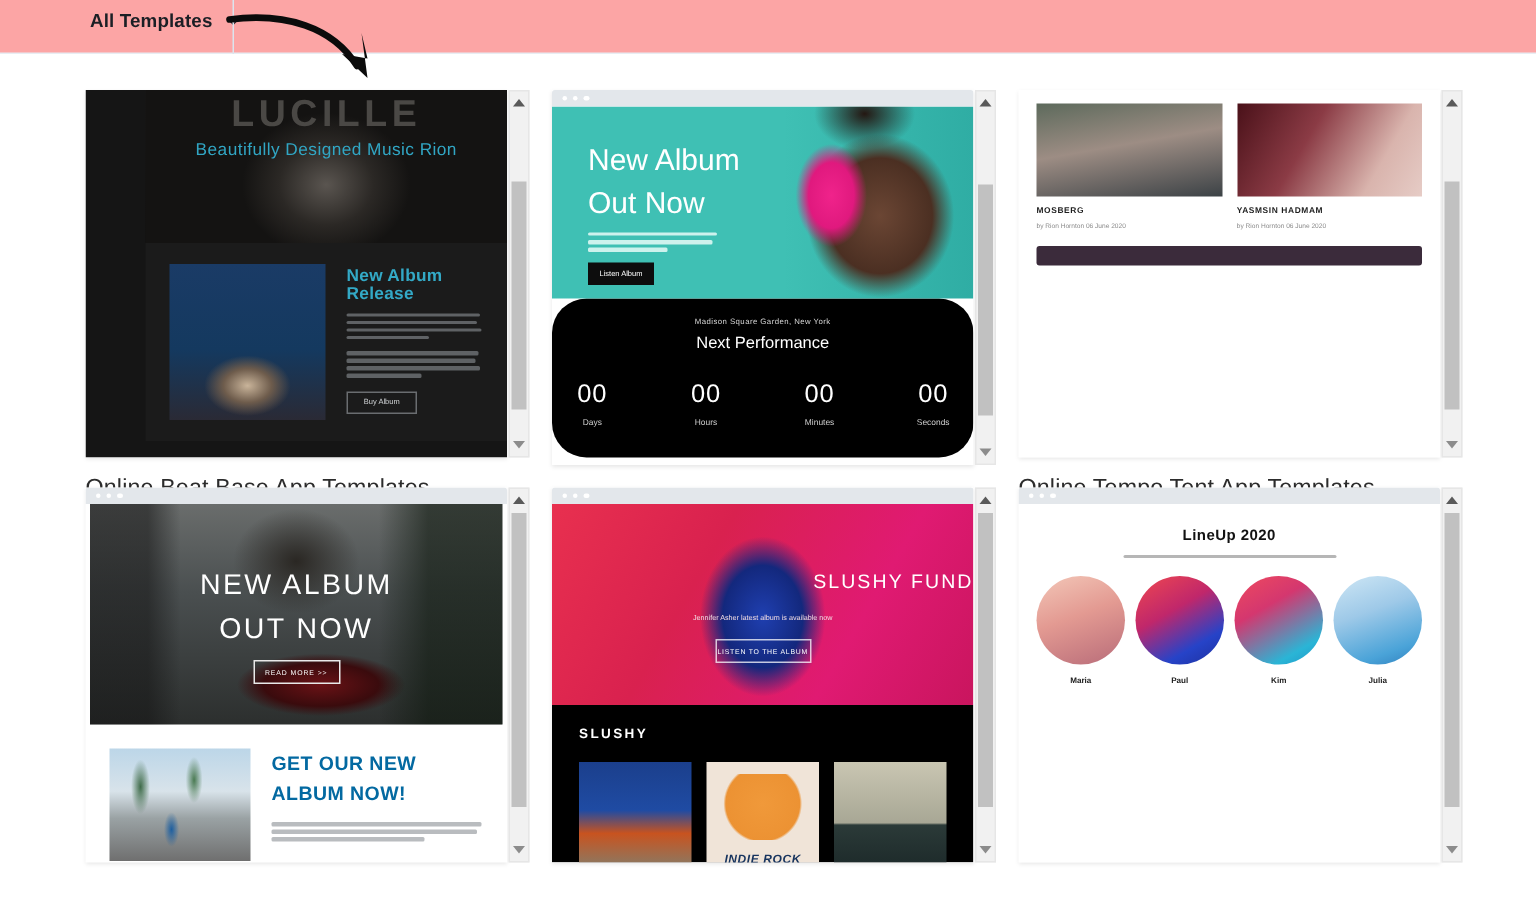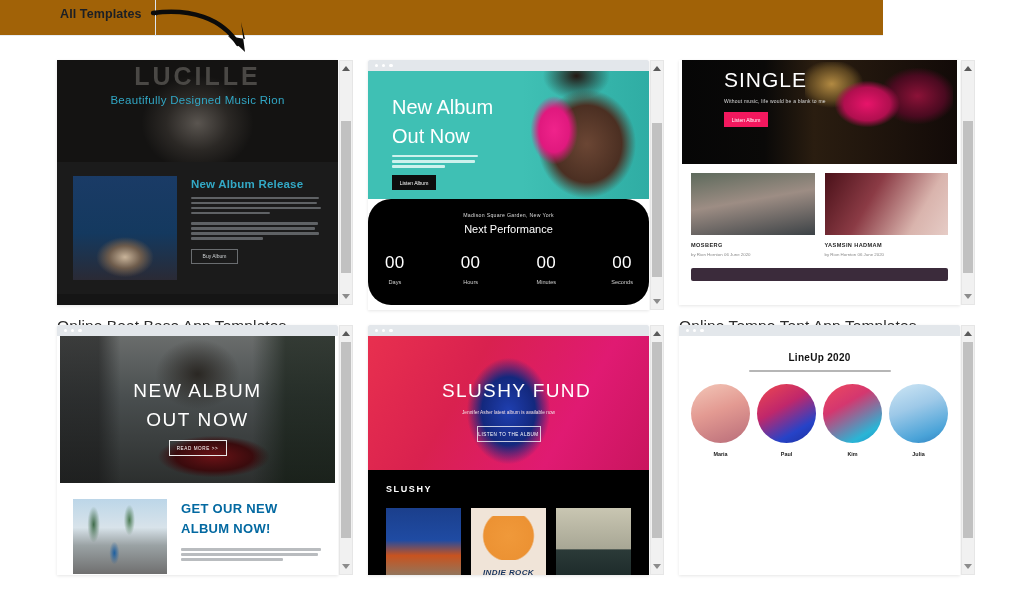--- a/index.html
+++ b/index.html
@@ -6,22 +6,22 @@
   html, body {
     width: 1024px; height: 599px;
     font-family: "Liberation Sans", sans-serif;
     background: #ffffff;
     overflow: hidden;
   }
 
   
   .topbar {
     position: absolute; top: 0; left: 0;
-    width: 883px; height: 36px;
-    background: #a16207;
+    width: 1024px; height: 36px;
+    background: #fca5a5;
     border-bottom: 1px solid #e8edf3;
   }
   .filter-select {
     position: absolute; left: 60px; top: 7px;
     display: flex; align-items: center; gap: 9px;
     cursor: pointer;
   }
   .filter-label {
     font-size: 12.5px; font-weight: bold; color: #1b1f25;
     letter-spacing: .1px;
@@ -87,21 +87,21 @@
   .tri { width: 0; height: 0; border-left: 4px solid transparent; border-right: 4px solid transparent; }
   .tri.u { border-bottom: 5px solid #5a5a5a; }
   .tri.d { border-top: 5px solid #8c8c8c; }
 
   .card-title {
     margin-top: 12px;
     font-size: 15.5px; color: #2c2c2c; letter-spacing: .1px;
   }
 
   
-  .t1 { background: #151515; height: 100%; position: relative; }
+  .t1 { background: #151515; height: 100%; position: relative; padding-left: 40px; }
   .t1-hero {
     height: 102px; position: relative;
     background:
       radial-gradient(ellipse 70px 60px at 50% 62%, #5a5550 0%, #2b2825 45%, #141312 80%),
       linear-gradient(180deg,#1a1918,#0e0d0d);
   }
   .t1-logo {
     position: absolute; top: 2px; left: 0; right: 0; text-align: center;
     font-size: 25px; font-weight: bold; letter-spacing: 3px; color: #4a4845;
   }
@@ -229,22 +229,22 @@
   .t4-p i { display: block; height: 2.4px; margin-bottom: 2.6px; background: #b9bcbf; border-radius: 1px; }
 
   
   .t5-hero {
     height: 134px; position: relative; overflow: hidden;
     background:
       radial-gradient(ellipse 58px 74px at 50% 56%, #1f3fb0 0%, #13287d 46%, transparent 72%),
       linear-gradient(120deg,#e8304f 0%, #d9214f 35%, #e01a72 70%, #c9155e 100%);
   }
   .t5-h {
-    position: absolute; left: 16px; right: 0; top: 44px; text-align: center;
-    font-size: 19px; color: #fff; letter-spacing: 1.4px;
+    position: absolute; left: 16px; right: 0; top: 44px; text-align: right;
+    font-size: 13px; color: #fff; letter-spacing: 1.4px;
   }
   .t5-sub { position: absolute; left: 0; right: 0; top: 74px; text-align: center; font-size: 4.8px; color: #f2dde3; }
   .t5-btn {
     position: absolute; left: 50%; transform: translateX(-50%); top: 90px;
     width: 64px; height: 16px; border: 1px solid rgba(255,255,255,.75);
     color: #fff; font-size: 4.6px; letter-spacing: .5px;
     display: flex; align-items: center; justify-content: center;
   }
   .t5-alb { background: #000; height: 105px; padding: 14px 18px 0 18px; }
   .t5-lab { font-size: 9px; color: #fff; letter-spacing: 1.6px; font-weight: bold; }
@@ -420,26 +420,20 @@
       </div>
       <div class="card-title"></div>
     </div>
   </div>
 
   <div class="cell c2 r0">
     <div class="preview-wrap">
       <div class="preview h245">
         <div class="site full">
           <div class="t3">
-            <div class="t3-hero">
-              <div class="t3-rose"></div>
-              <div class="t3-h">SINGLE</div>
-              <div class="t3-tag">Without music, life would be a blank to me</div>
-              <div class="t3-btn">Listen Album</div>
-            </div>
             <div class="t3-arts">
               <div class="t3-art">
                 <div class="t3-thumb a"></div>
                 <div class="t3-name">MOSBERG</div>
                 <div class="t3-meta">by Rion Hornton 06 June 2020</div>
               </div>
               <div class="t3-art">
                 <div class="t3-thumb b"></div>
                 <div class="t3-name">YASMSIN HADMAM</div>
                 <div class="t3-meta">by Rion Hornton 06 June 2020</div>

